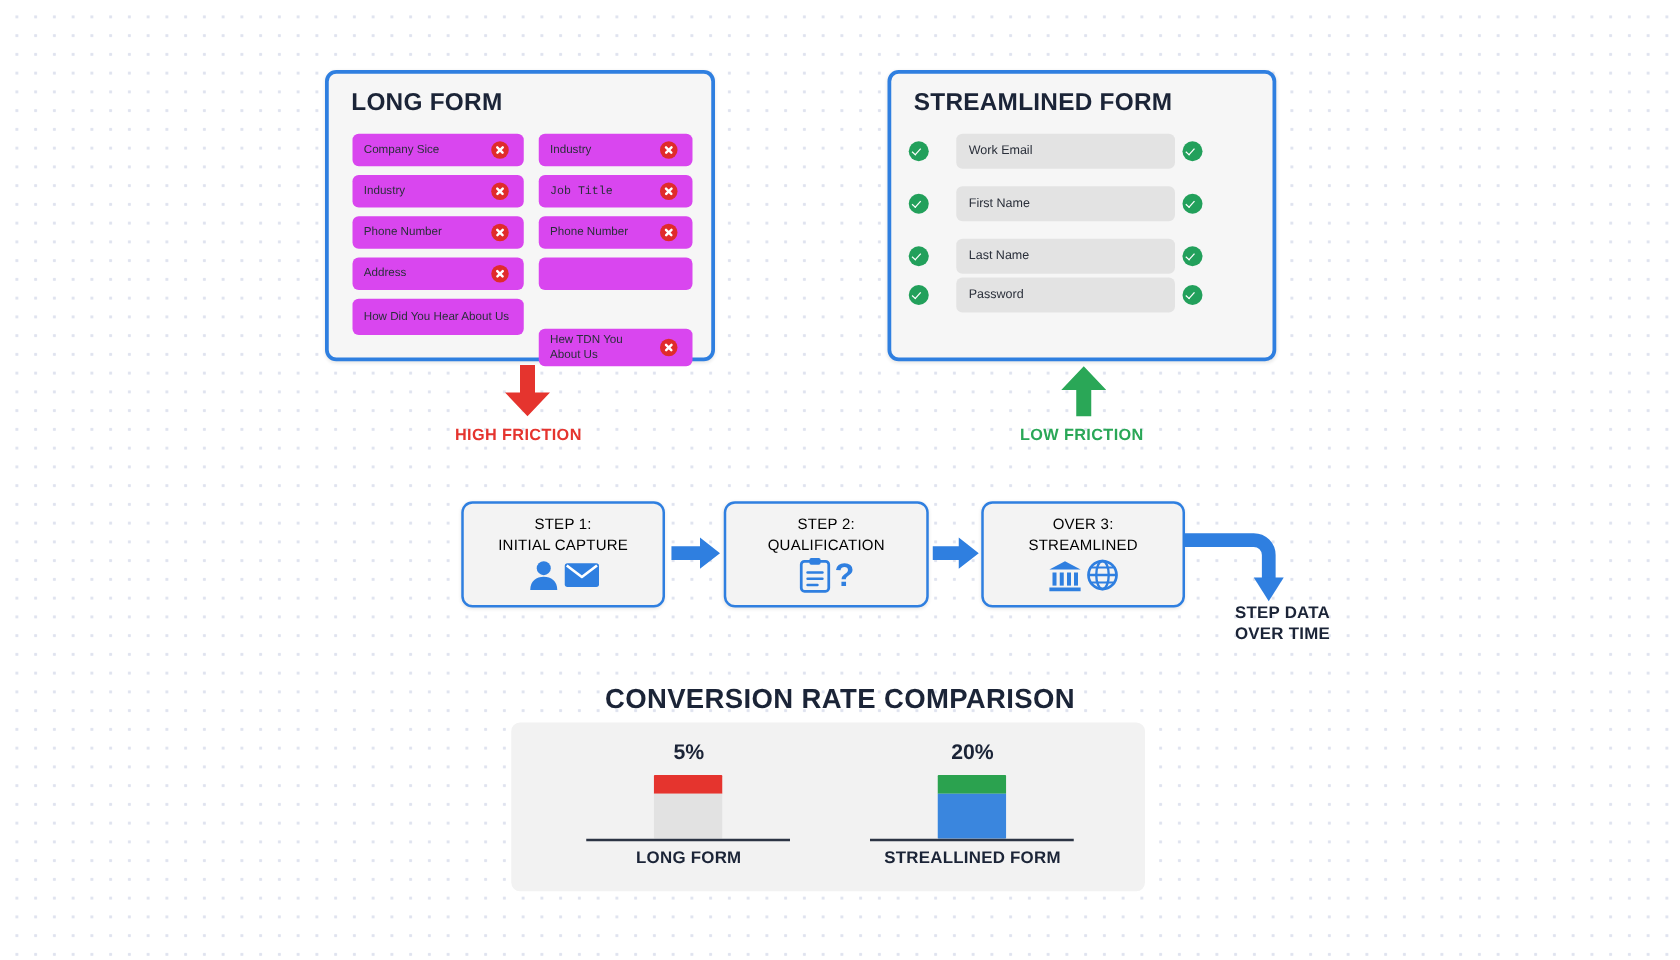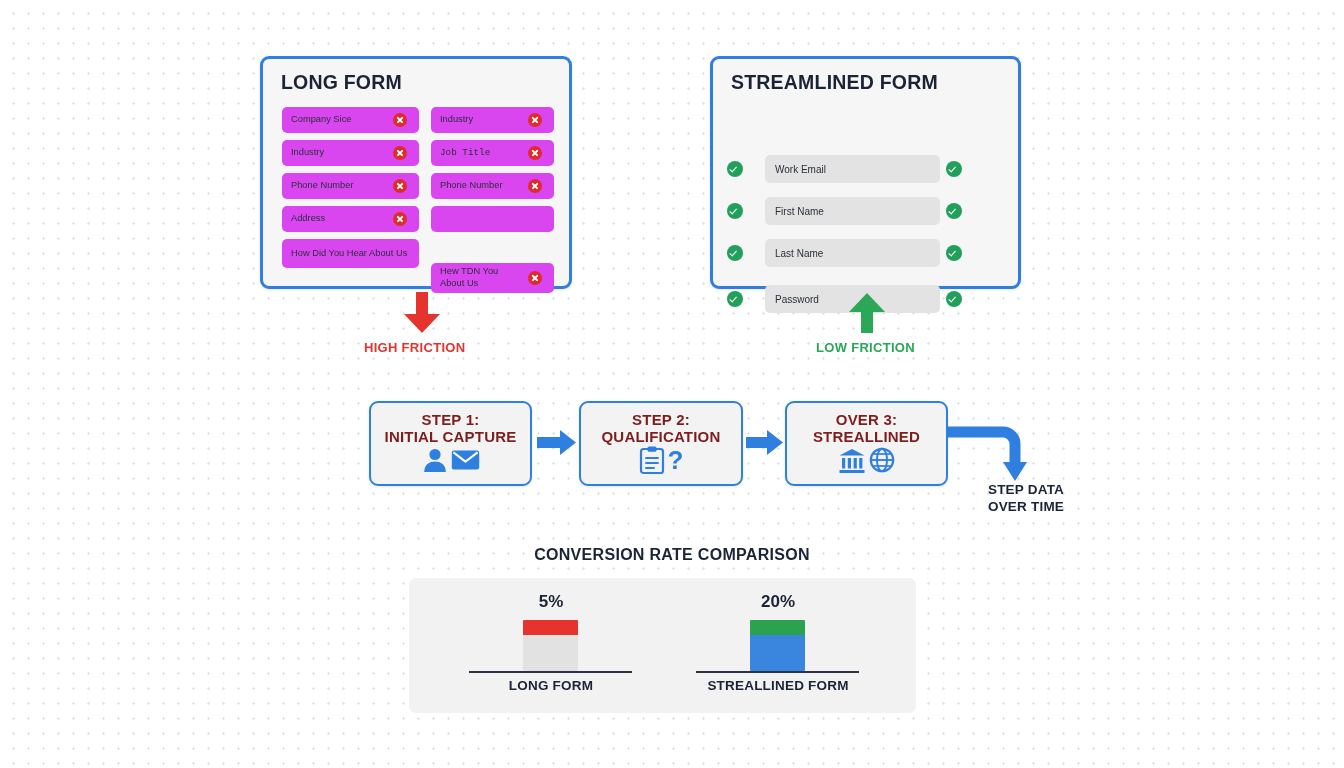--- a/index.html
+++ b/index.html
@@ -84,21 +84,20 @@
   }
   .icon-x::before { transform: rotate(45deg); }
   .icon-x::after  { transform: rotate(-45deg); }
 
   
   .sf-row {
     position: absolute;
     left: 14px;
     width: 283px;
     height: 28px;
-    margin-top: 48px;
   }
   .sf-field {
     position: absolute;
     left: 38px;
     width: 175px;
     height: 28px;
     background: #e3e3e3;
     border-radius: 5px;
   }
   .sf-field .lbl {
@@ -156,24 +155,24 @@
   #step-1 { left: 369px; top: 401px; width: 163px; height: 85px; }
   #step-2 { left: 579px; top: 401px; width: 164px; height: 85px; padding-left: 44px; }
   #step-3 { left: 785px; top: 401px; width: 163px; height: 85px; }
 
   .step-title {
     position: absolute;
     left: 0;
     right: 0;
     top: 8px;
     text-align: center;
-    font-size: 15px;
-    font-weight: bold;
+    font-size: 12px;
+    font-weight: normal;
     line-height: 17px;
-    color: #7f1d1d;
+    color: #000000;
     letter-spacing: 0.2px;
   }
   .step-icon {
     position: absolute;
     left: 0;
     right: 0;
     bottom: 8px;
     height: 32px;
     display: flex;
     align-items: center;
@@ -196,21 +195,21 @@
     letter-spacing: 0.2px;
   }
 
   
   #chart-title {
     position: absolute;
     left: 0;
     top: 546px;
     width: 1344px;
     text-align: center;
-    font-size: 16px;
+    font-size: 22px;
     font-weight: bold;
     color: #1b2437;
     letter-spacing: 0.3px;
   }
   #chart-panel {
     position: absolute;
     left: 409px;
     top: 578px;
     width: 507px;
     height: 135px;
@@ -328,21 +327,21 @@
   </div>
 
   <div class="sf-row" style="top:132px;">
     <span class="icon-check check-left"></span>
     <span class="sf-field">
       <span class="lbl">Last Name</span>
     </span>
     <span class="icon-check check-right"></span>
   </div>
 
-  <div class="sf-row" style="top:178px;">
+  <div class="sf-row" style="top:163px;">
     <span class="icon-check check-left"></span>
     <span class="sf-field">
       <span class="lbl">Password</span>
     </span>
     <span class="icon-check check-right"></span>
   </div>
 </div>
 
 <div class="friction-group" style="left:352px; top:292px; width:180px; height:68px;">
   <svg class="arrow-shape" style="left:50px; top:0;" width="40" height="42" viewBox="0 0 40 42">
@@ -388,21 +387,21 @@
       <line x1="7" y1="18" x2="19" y2="18" stroke="#2f7fe0" stroke-width="1.9" stroke-linecap="round"></line>
       <line x1="7" y1="23" x2="15" y2="23" stroke="#2f7fe0" stroke-width="1.9" stroke-linecap="round"></line>
     </svg>
     <span style="font-size:26px; font-weight:bold; color:#2f7fe0; line-height:1;">?</span>
   </div>
 </div>
 
 <div class="step-box" id="step-3">
   <div class="step-title">
     <div>OVER 3:</div>
-    <div>STREALLINED</div>
+    <div>STREAMLINED</div>
   </div>
   <div class="step-icon">
     <svg width="28" height="27" viewBox="0 0 28 27">
       <path d="M14 2 L26.5 8.5 L1.5 8.5 Z" fill="#2f7fe0"></path>
       <rect x="4" y="11" width="3.2" height="10.5" fill="#2f7fe0"></rect>
       <rect x="9.8" y="11" width="3.2" height="10.5" fill="#2f7fe0"></rect>
       <rect x="15.6" y="11" width="3.2" height="10.5" fill="#2f7fe0"></rect>
       <rect x="21.2" y="11" width="3.2" height="10.5" fill="#2f7fe0"></rect>
       <rect x="1.5" y="23" width="25" height="3" fill="#2f7fe0"></rect>
     </svg>

